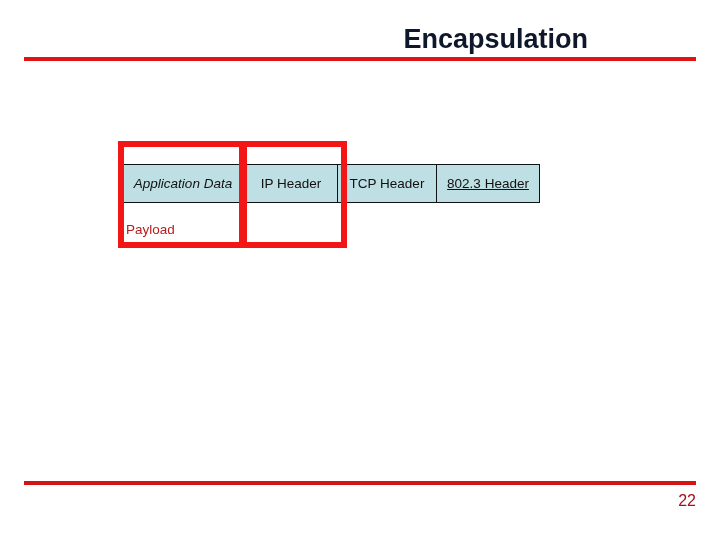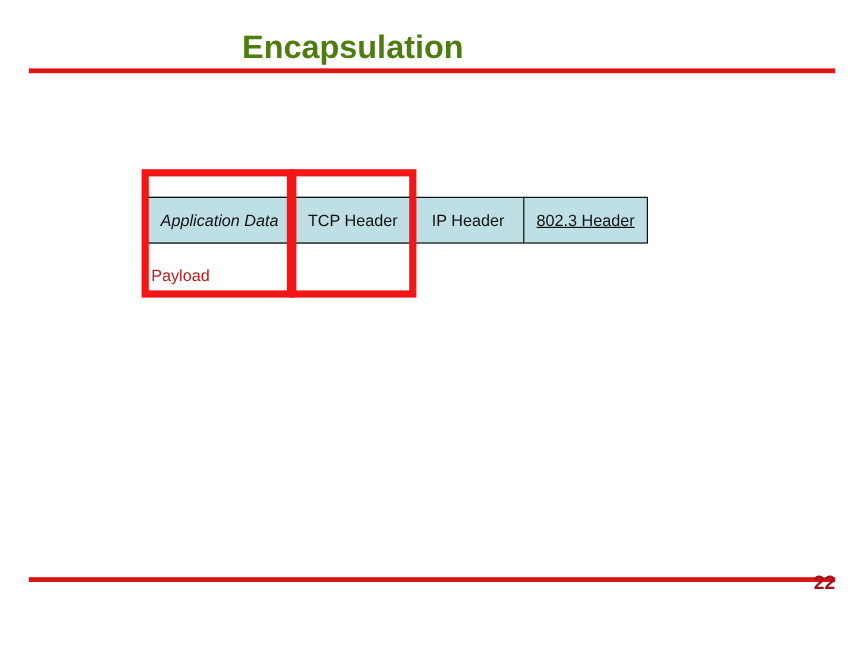--- a/index.html
+++ b/index.html
@@ -21,24 +21,24 @@
     height: 540px;
     background: #ffffff;
   }
 
   
   .title {
     position: absolute;
     left: 0;
     top: 22px;
     width: 588px;
-    text-align: center;
+    text-align: right;
     font-size: 27px;
     font-weight: bold;
-    color: #4d7c0f;
+    color: #0f172a;
     letter-spacing: 0px;
     line-height: 34px;
     white-space: nowrap;
   }
 
   .rule-top {
     position: absolute;
     left: 24px;
     top: 57px;
     width: 672px;
@@ -124,23 +124,23 @@
     top: 494px;
     font-size: 16px;
     font-weight: bold;
     color: #A0101E;
     white-space: nowrap;
     letter-spacing: -0.2px;
   }
   .page-number {
     position: absolute;
     right: 24px;
-    top: 478px;
+    top: 492px;
     font-size: 16px;
-    font-weight: bold;
+    font-weight: normal;
     color: #A0101E;
     text-align: right;
     white-space: nowrap;
   }
 </style>
 </head>
 <body>
 
 <div class="slide">
 
@@ -151,22 +151,22 @@
   <div class="diagram">
 
     <div class="whitebox" style="left:121px; top:144px; width:124px; height:21px;"></div>
     <div class="whitebox" style="left:244px; top:144px; width:100px; height:21px;"></div>
 
     <div class="whitebox" style="left:121px; top:202px; width:124px; height:43px;"></div>
     <div class="whitebox" style="left:244px; top:202px; width:100px; height:43px;"></div>
 
     <div class="strip">
       <div class="cell cell-app">Application Data</div>
+      <div class="cell cell-ip">IP Header</div>
       <div class="cell cell-tcp">TCP Header</div>
-      <div class="cell cell-ip">IP Header</div>
       <div class="cell cell-8023">802.3 Header</div>
     </div>
 
     <div class="payload-label">Payload</div>
 
     <div class="redbox redbox-left"></div>
     <div class="redbox redbox-right"></div>
 
   </div>
 

